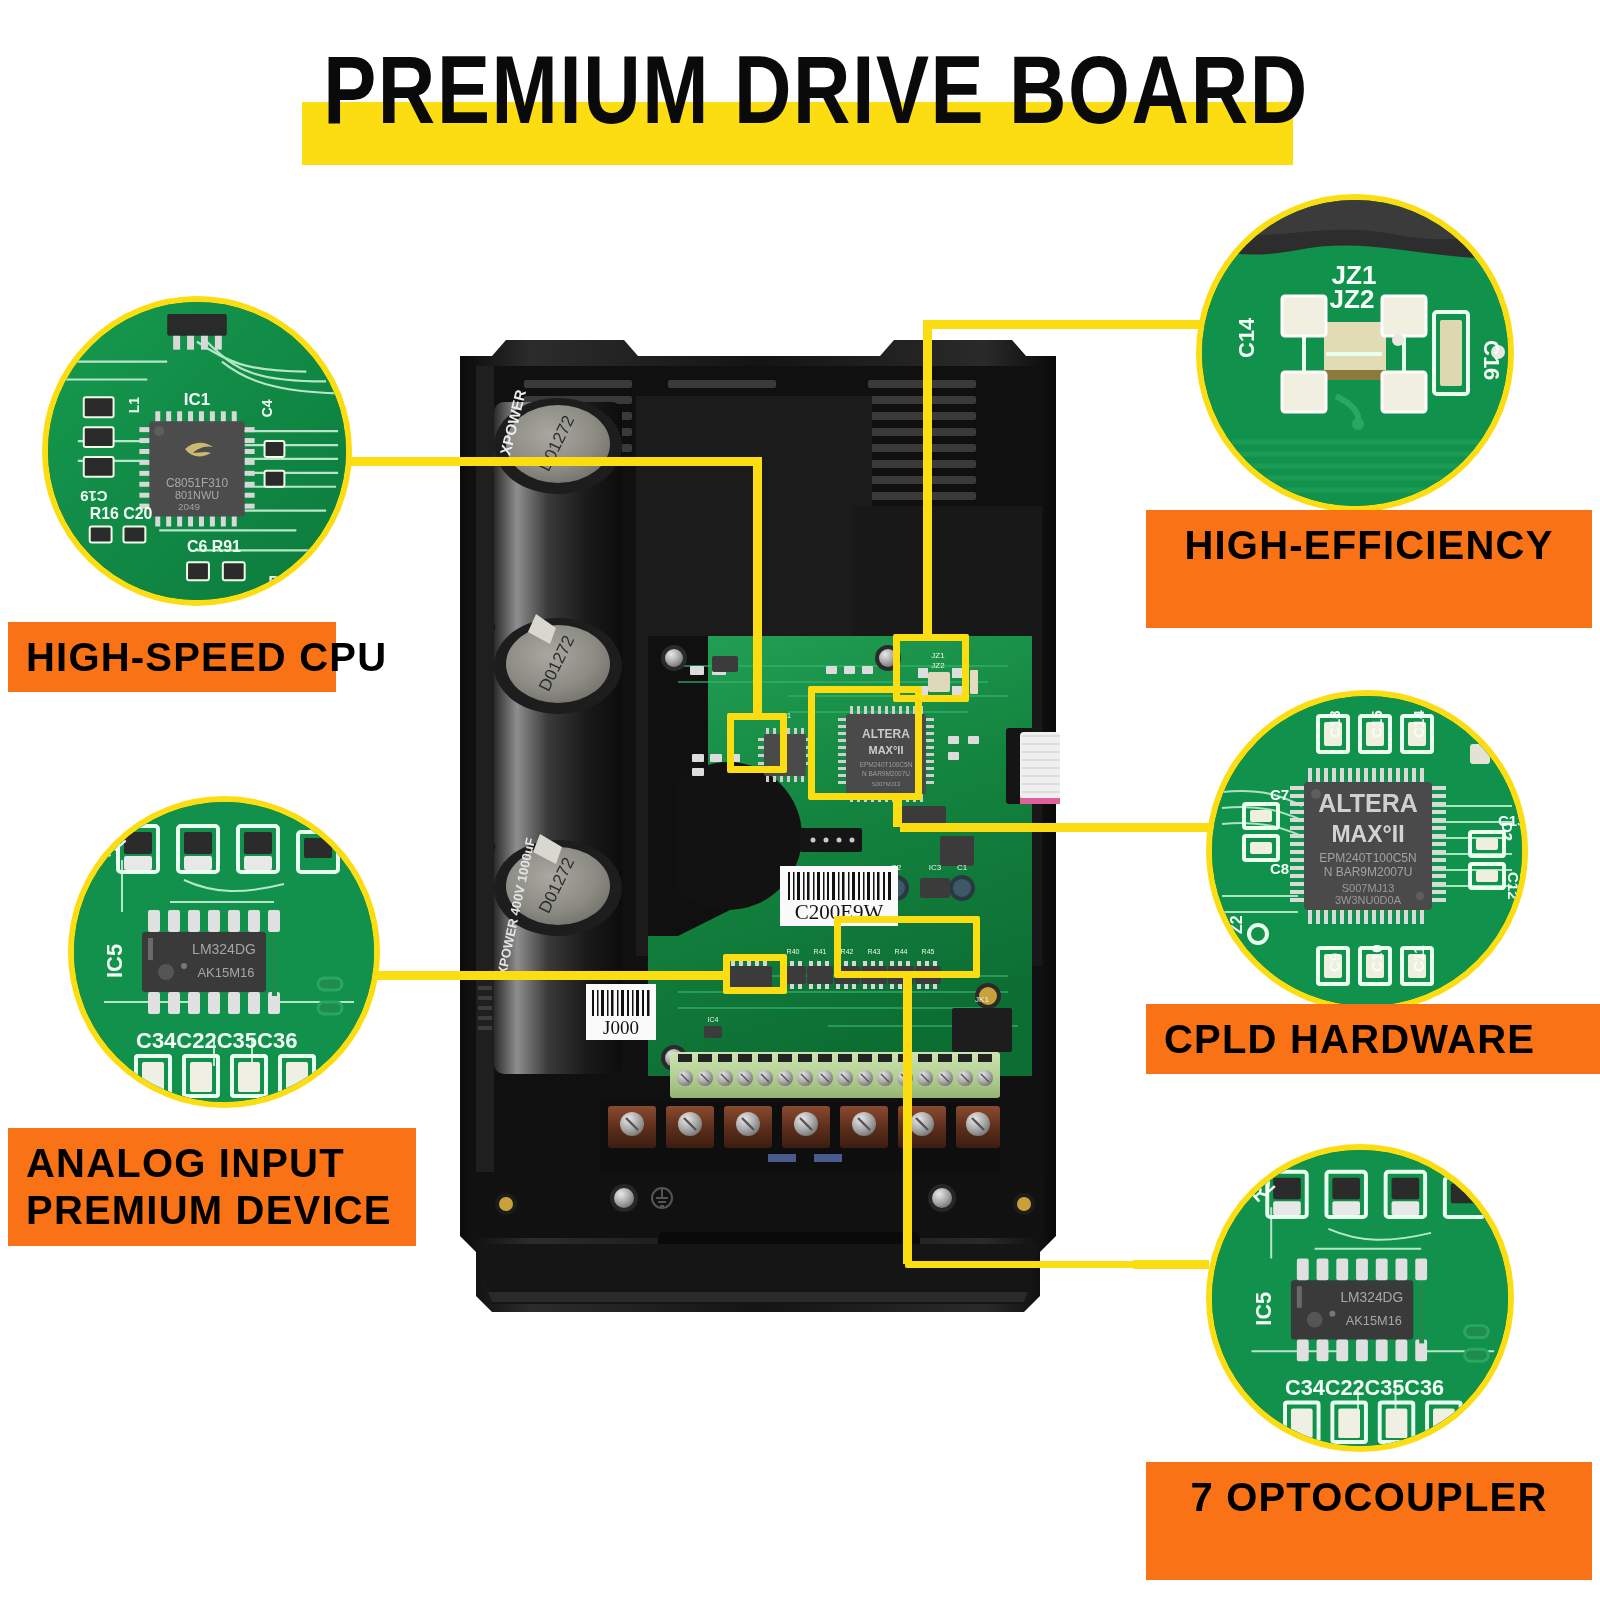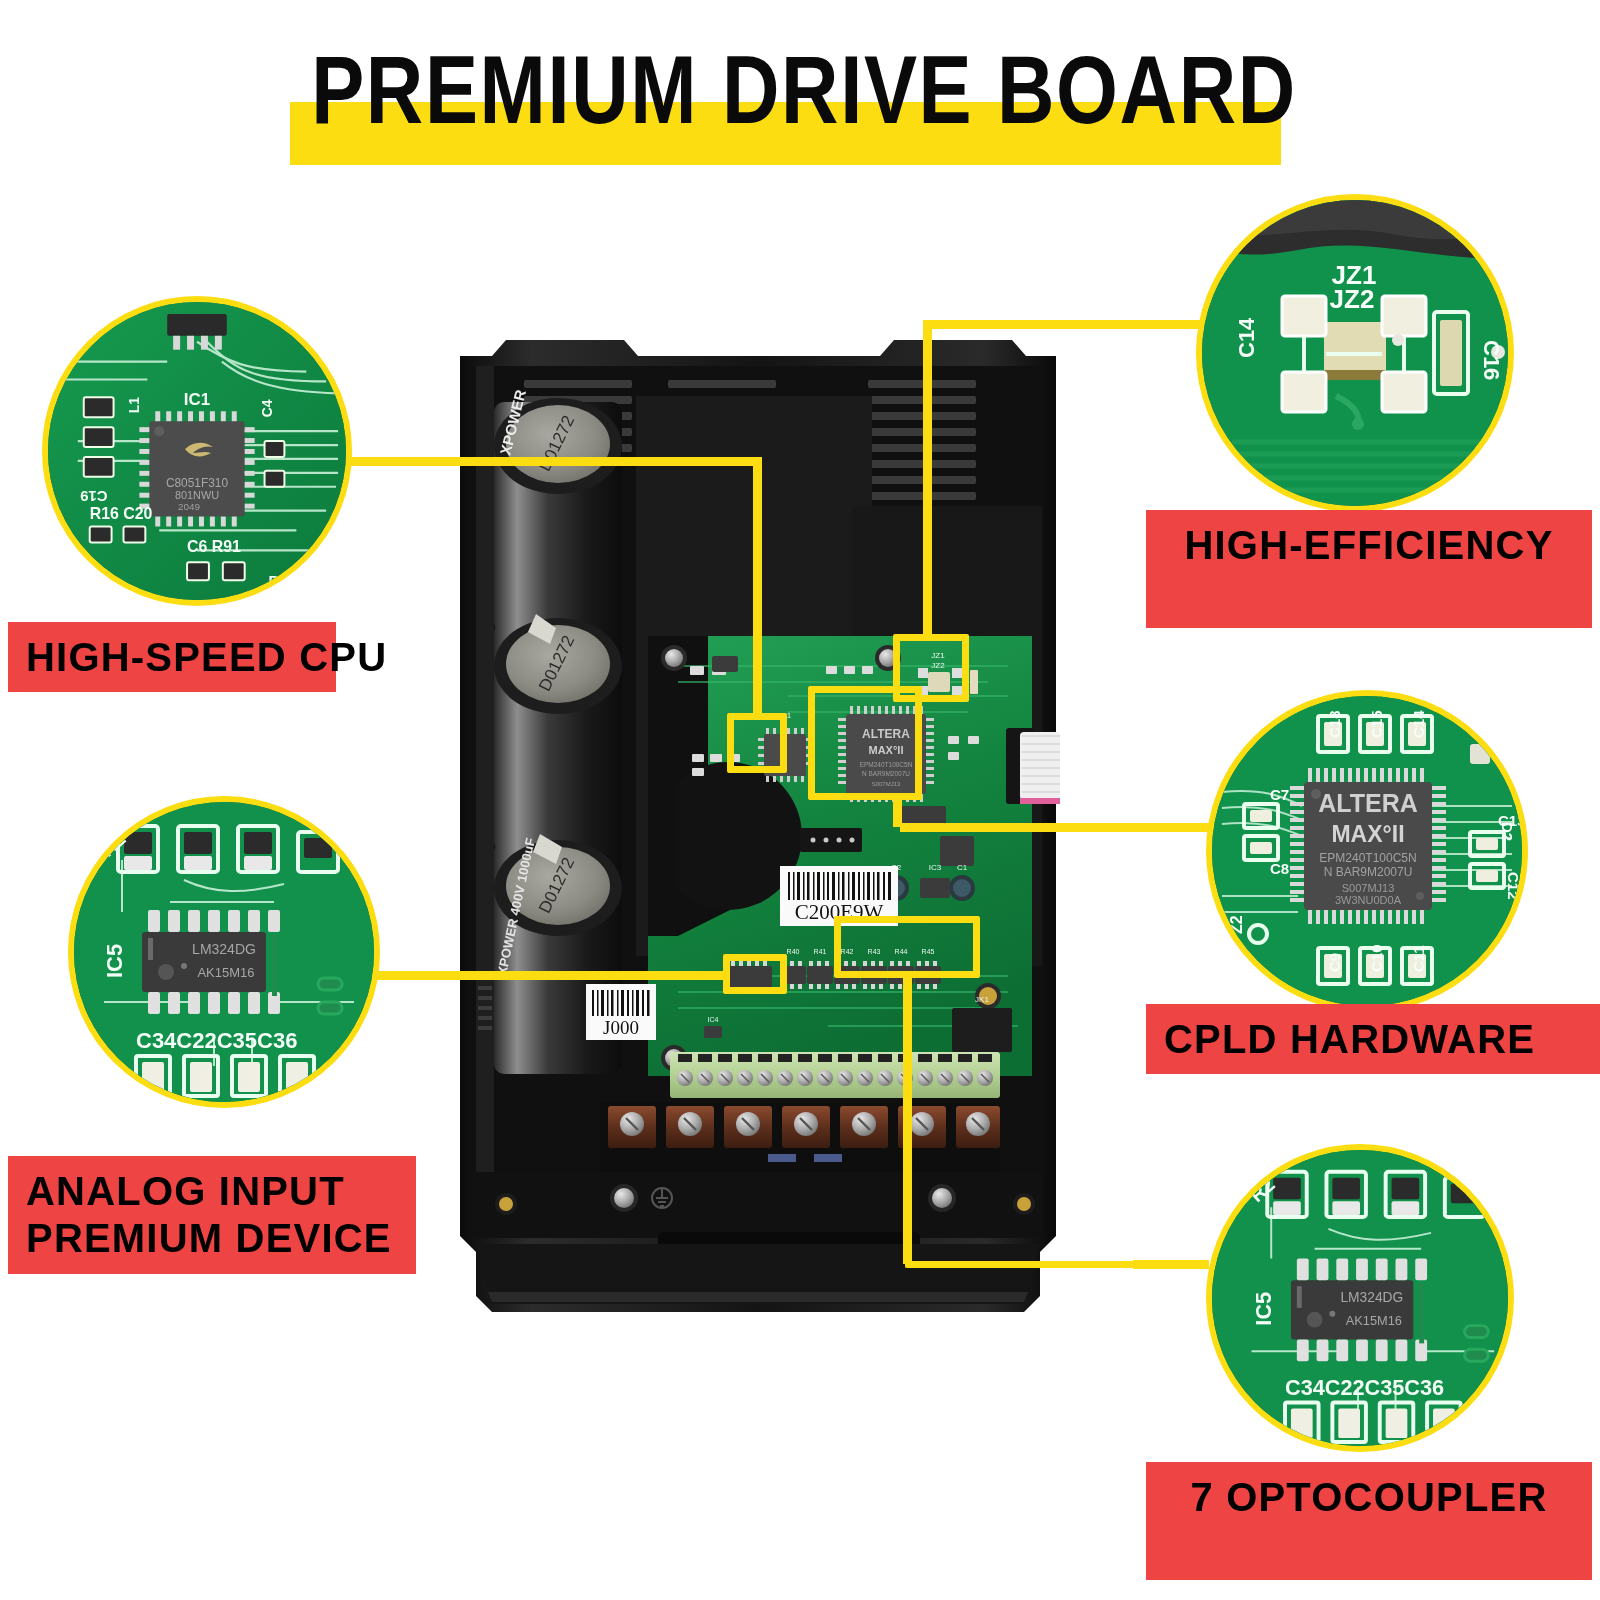--- a/index.html
+++ b/index.html
@@ -1,27 +1,27 @@
 <!DOCTYPE html>
 <html><head>
 <meta charset="utf-8">
 <style>
   html,body{margin:0;padding:0;background:#ffffff;}
   body{width:1600px;height:1600px;position:relative;overflow:hidden;
        font-family:"Liberation Sans","DejaVu Sans",sans-serif;}
 
   
-  #title-wrap{position:absolute;left:4px;top:18px;width:1285px;height:140px;}
+  #title-wrap{position:absolute;left:16px;top:18px;width:1285px;height:140px;}
   #title-highlight{position:absolute;left:286px;top:84px;width:991px;height:63px;background:#FBDD11;}
   #title-text{position:absolute;left:0;top:22px;width:1600px;text-align:center;
       font-weight:bold;font-size:97px;line-height:100px;letter-spacing:2px;color:#0a0a0a;
       transform:scaleX(0.82);transform-origin:50% 50%;white-space:nowrap;}
 
   
-  .label-chip{position:absolute;background:#ef4444;color:#000;font-weight:bold;
+  .label-chip{position:absolute;background:#f97316;color:#000;font-weight:bold;
       font-size:40px;line-height:47px;letter-spacing:1.2px;padding:12px 18px 14px 18px;
       box-sizing:border-box;}
   .label-chip span{display:block;white-space:nowrap;}
   .lc-center span{text-align:center;}
 
   
   .inset{position:absolute;border-radius:50%;border:6px solid #FBDD11;overflow:hidden;
       background:#0f7a3c;box-shadow:0 0 0 0 rgba(0,0,0,0);}
   .inset svg{display:block;width:100%;height:100%;}
 
@@ -994,21 +994,21 @@
     <text x="74" y="248" font-size="22">C34C22C35C36</text>
     <text x="46" y="54" font-size="20" transform="rotate(-42 46 54)">R2</text>
   </g>
 </svg>
 </div>
 
 <div class="label-chip" style="left:8px;top:622px;width:328px;height:70px;">
   <span>HIGH-SPEED CPU</span>
 </div>
 
-<div class="label-chip" style="left:8px;top:1128px;width:408px;height:118px;margin-top:28px;">
+<div class="label-chip" style="left:8px;top:1128px;width:408px;height:118px;">
   <span>ANALOG INPUT</span>
   <span>PREMIUM DEVICE</span>
 </div>
 
 <div class="label-chip lc-center" style="left:1146px;top:510px;width:446px;height:118px;">
   <span>HIGH-EFFICIENCY</span>
 </div>
 
 <div class="label-chip" style="left:1146px;top:1004px;width:478px;height:70px;">
   <span>CPLD HARDWARE</span>

